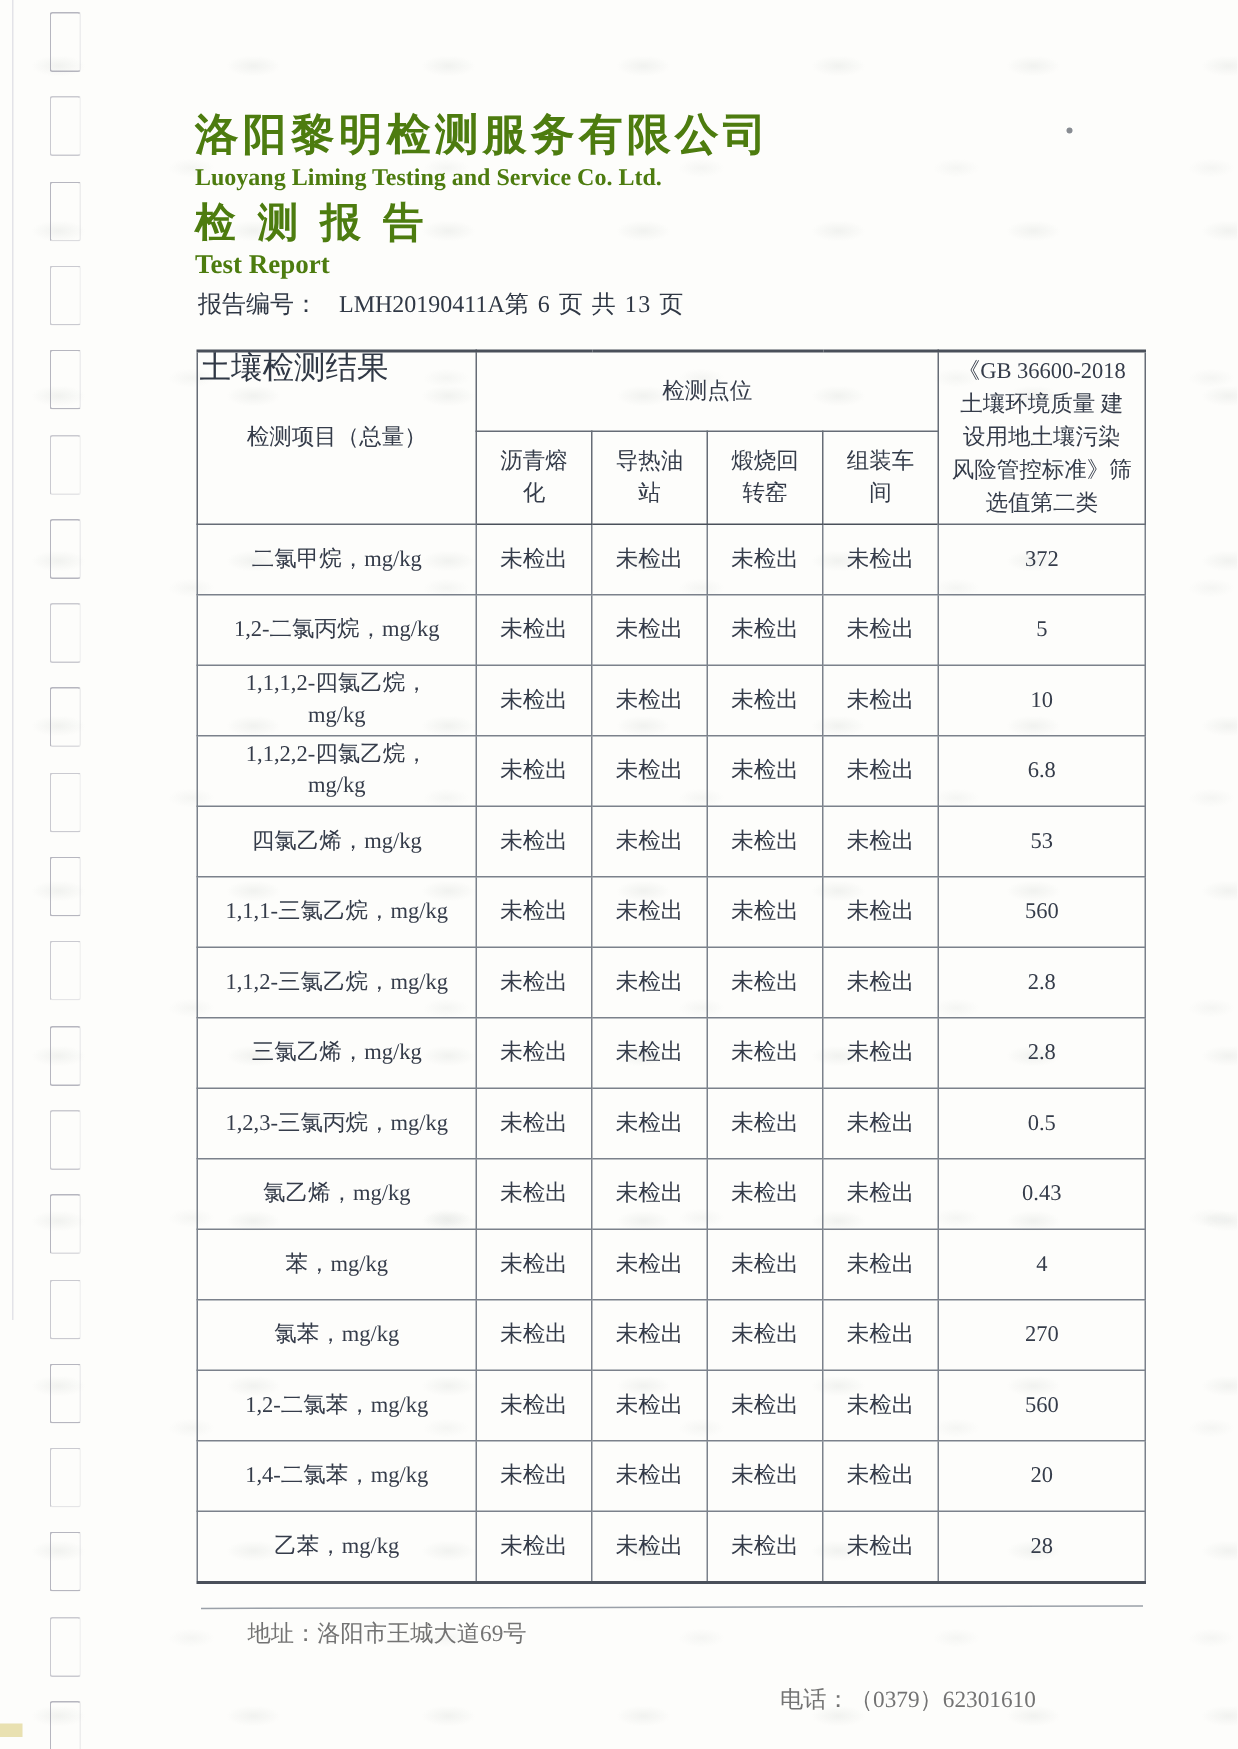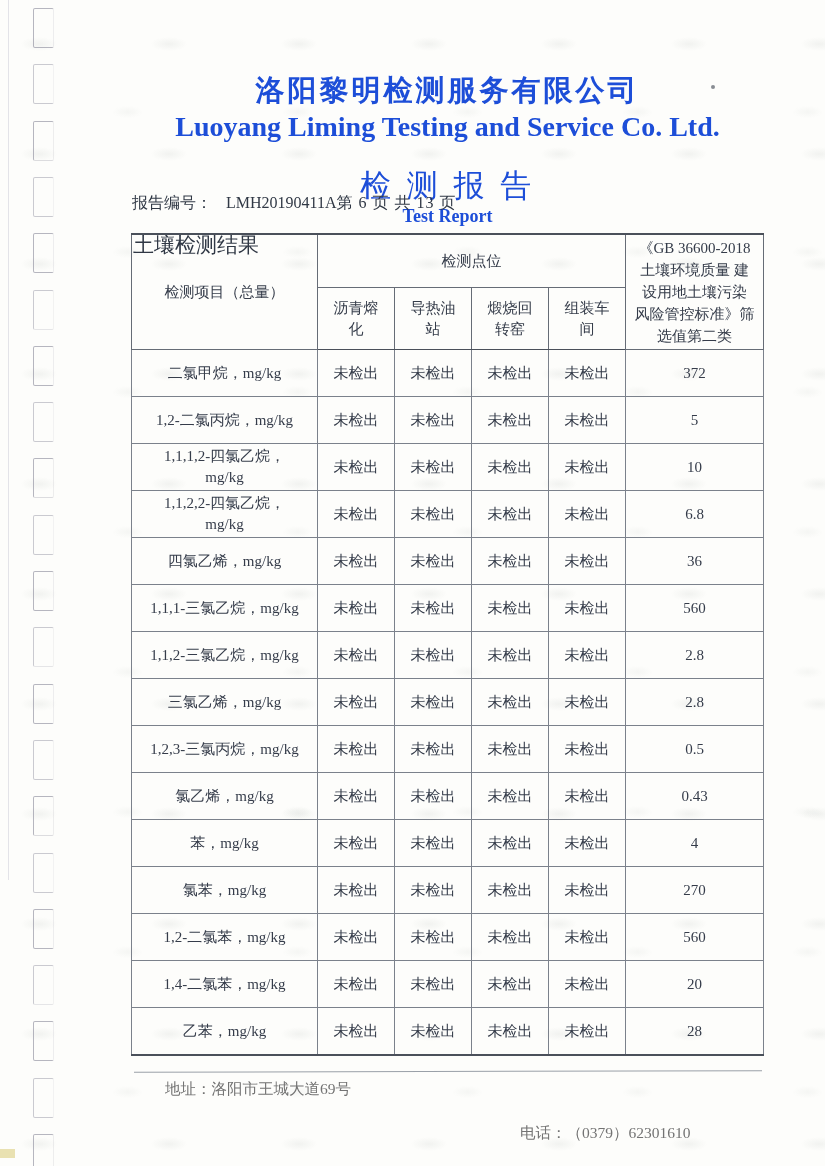--- a/index.html
+++ b/index.html
@@ -33,25 +33,25 @@
     border-radius:2px;
   }
   .hole:nth-child(even){ opacity:0.72; }
   .hole:nth-child(3n){ border-bottom-color:rgba(125,125,142,0.25); }
 
   .speck-dot { position:absolute; left:711px; top:85px; width:4px; height:4px; border-radius:50%; background:#6a6f78; opacity:.8; }
   .speck-yellow { position:absolute; left:0px; top:1149px; width:15px; height:9px; background:#d9ca74; opacity:.55; }
 
   .doc-header {
     position:absolute; left:130px; top:72px; width:635px;
-    text-align:center; color:#1d4ed8;
+    color:#4d7c0f;
   }
   .company-cn { font-size:29px; font-weight:bold; letter-spacing:3px; line-height:1.25; }
-  .company-en { font-size:28px; font-weight:bold; line-height:1.35; }
-  .title-cn   { font-size:31px; font-weight:normal; letter-spacing:4px; line-height:1.2; margin-top:21px; }
+  .company-en { font-size:16px; font-weight:bold; line-height:1.35; }
+  .title-cn   { font-size:27px; font-weight:bold; letter-spacing:4px; line-height:1.2; margin-top:2px; }
   .title-en   { font-size:18px; font-weight:bold; line-height:1.35; }
 
   .meta-row {
     position:absolute; left:132px; top:193px; width:632px;
     display:flex; justify-content:flex-start; align-items:baseline;
     font-size:16px;
   }
   .report-no-value { margin-left:14px; }
   .page-indicator { letter-spacing:1px; }
 
@@ -204,21 +204,21 @@
         <td>未检出</td>
         <td>未检出</td>
         <td>6.8</td>
       </tr>
       <tr>
         <td>四氯乙烯，mg/kg</td>
         <td>未检出</td>
         <td>未检出</td>
         <td>未检出</td>
         <td>未检出</td>
-        <td>36</td>
+        <td>53</td>
       </tr>
       <tr>
         <td>1,1,1-三氯乙烷，mg/kg</td>
         <td>未检出</td>
         <td>未检出</td>
         <td>未检出</td>
         <td>未检出</td>
         <td>560</td>
       </tr>
       <tr>

